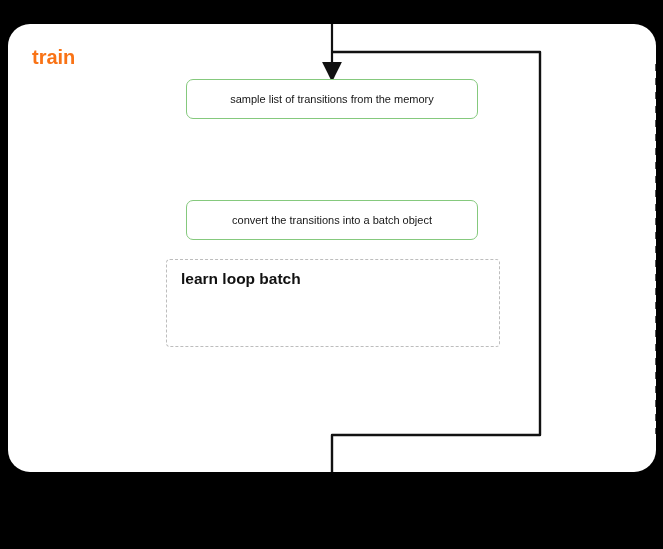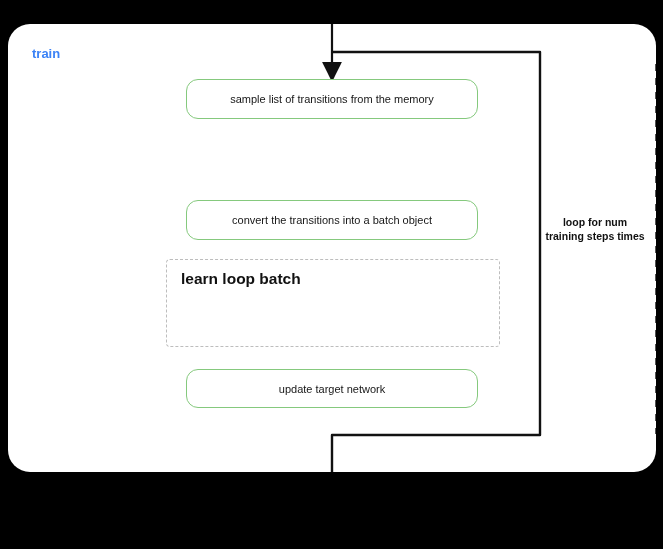--- a/index.html
+++ b/index.html
@@ -38,33 +38,33 @@
       #555555 0px,
       #555555 7px,
       transparent 7px,
       transparent 14px
     );
   }
   .panel-title {
     position: absolute;
     left: 32px;
     top: 46px;
-    font-size: 13px;
+    font-size: 20px;
     font-weight: bold;
-    color: #3b82f6;
+    color: #f97316;
   }
   
   .step {
     position: absolute;
     left: 186px;
     width: 292px;
     height: 40px;
     background: #ffffff;
     border: 1.6px solid #85c97d;
-    border-radius: 12px;
+    border-radius: 7px;
     box-sizing: border-box;
     display: flex;
     align-items: center;
     justify-content: center;
     text-align: center;
     font-size: 11px;
     color: #161616;
   }
   .step-1 { top: 79px; }
   .step-2 { top: 139px; }
@@ -131,32 +131,28 @@
       <marker id="arrowhead" markerWidth="9" markerHeight="9" refX="4.5" refY="4.5" orient="auto">
         <path d="M0,0 L9,4.5 L0,9 z" fill="#111111"></path>
       </marker>
     </defs>
 
     <path d="M332,24 L332,72" stroke="#111111" stroke-width="2.2" fill="none" marker-end="url(#arrowhead)"></path>
 
     <path d="M332,52 L540,52 L540,435 L332,435 L332,472" stroke="#111111" stroke-width="2.4" fill="none" stroke-linejoin="round"></path>
   </svg>
 
-  <div class="loop-label">loop for num training steps times</div>
 
   <div class="step step-1">
     <span>sample list of transitions from the memory</span>
   </div>
 
 
   <div class="step step-3">
     <span>convert the transitions into a batch object</span>
   </div>
 
   <div class="subgroup">
     <div class="subgroup-title">learn loop batch</div>
   </div>
 
-  <div class="step step-5">
-    <span>update target network</span>
-  </div>
 
 </div>
 
 </body></html>

